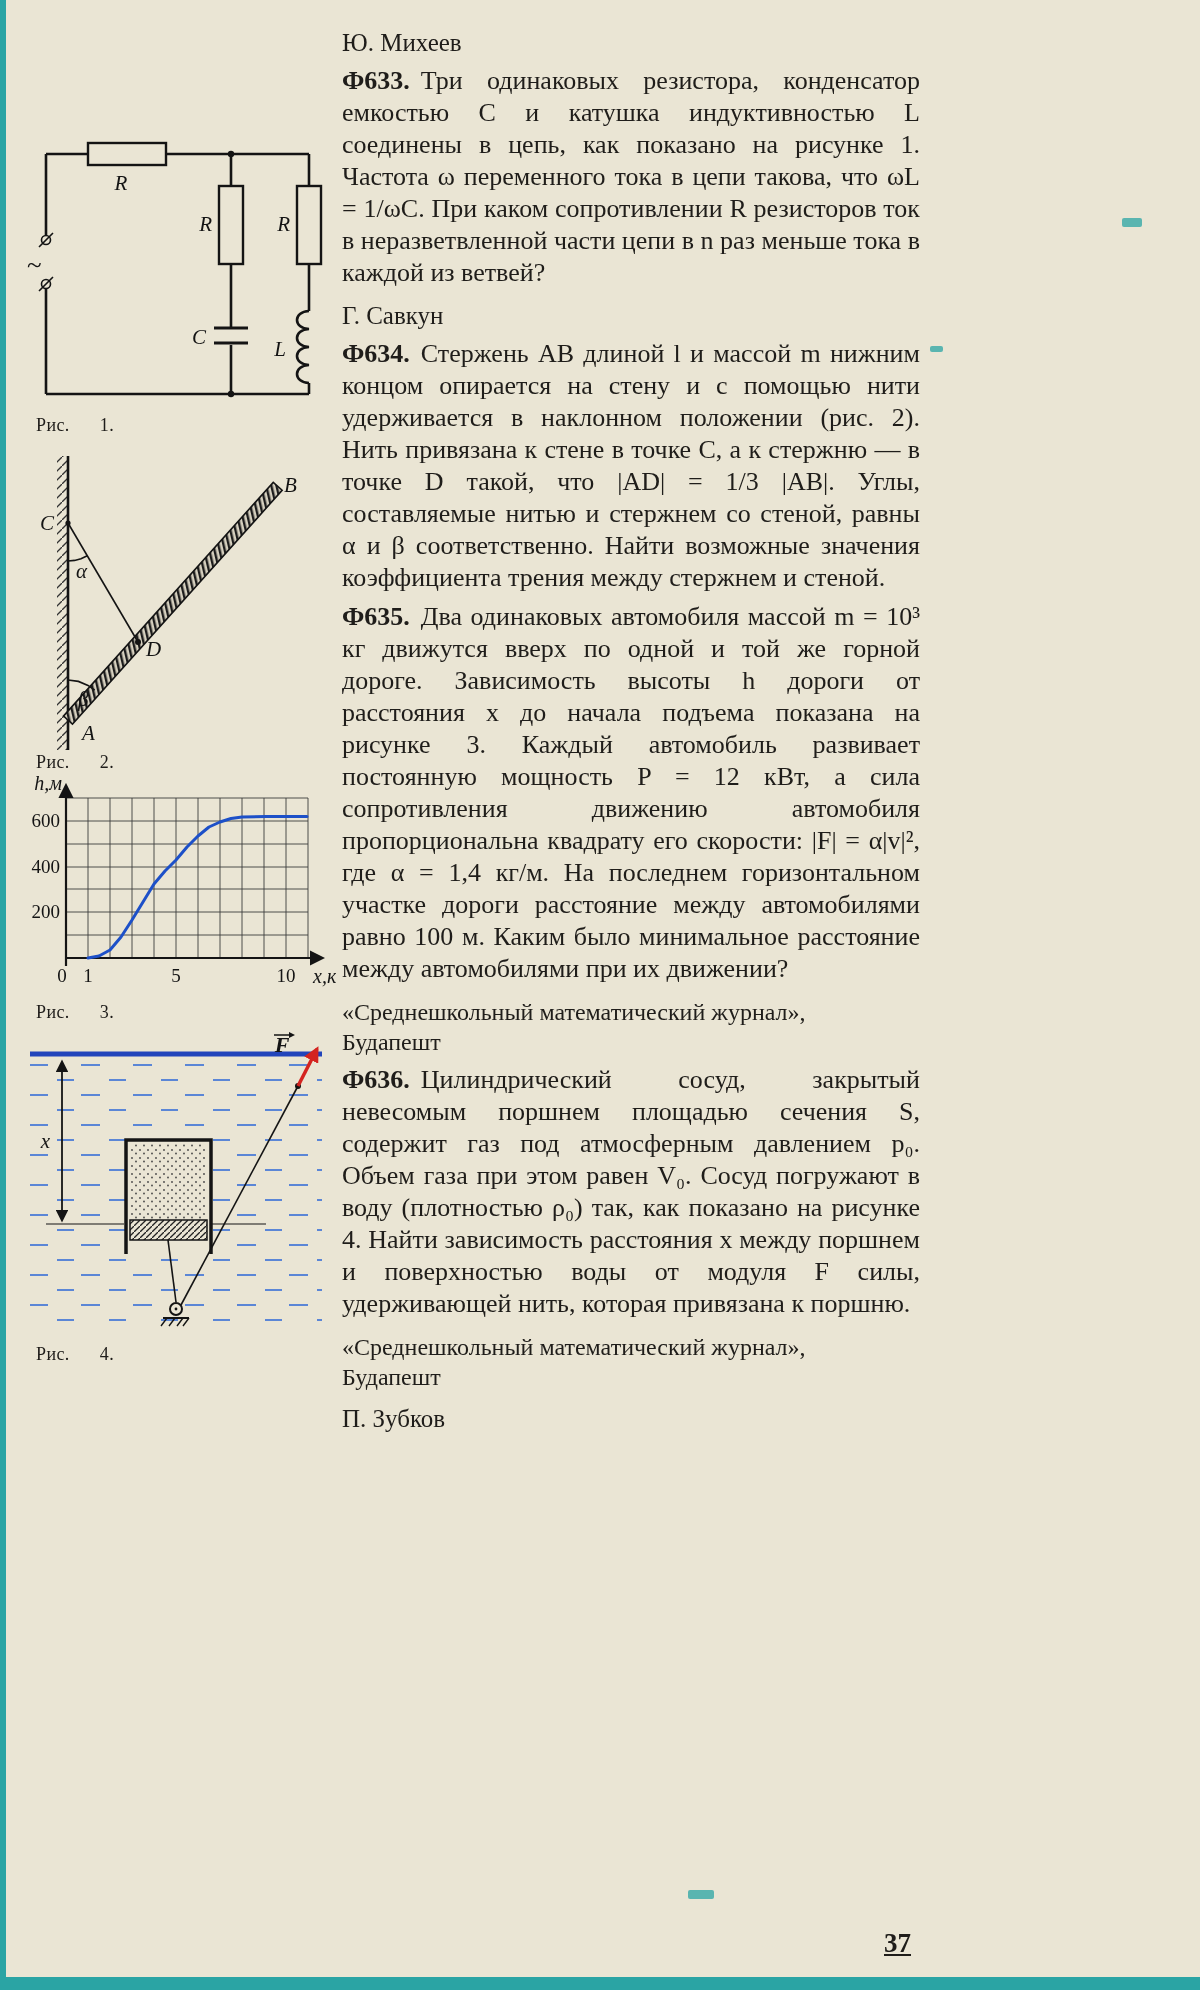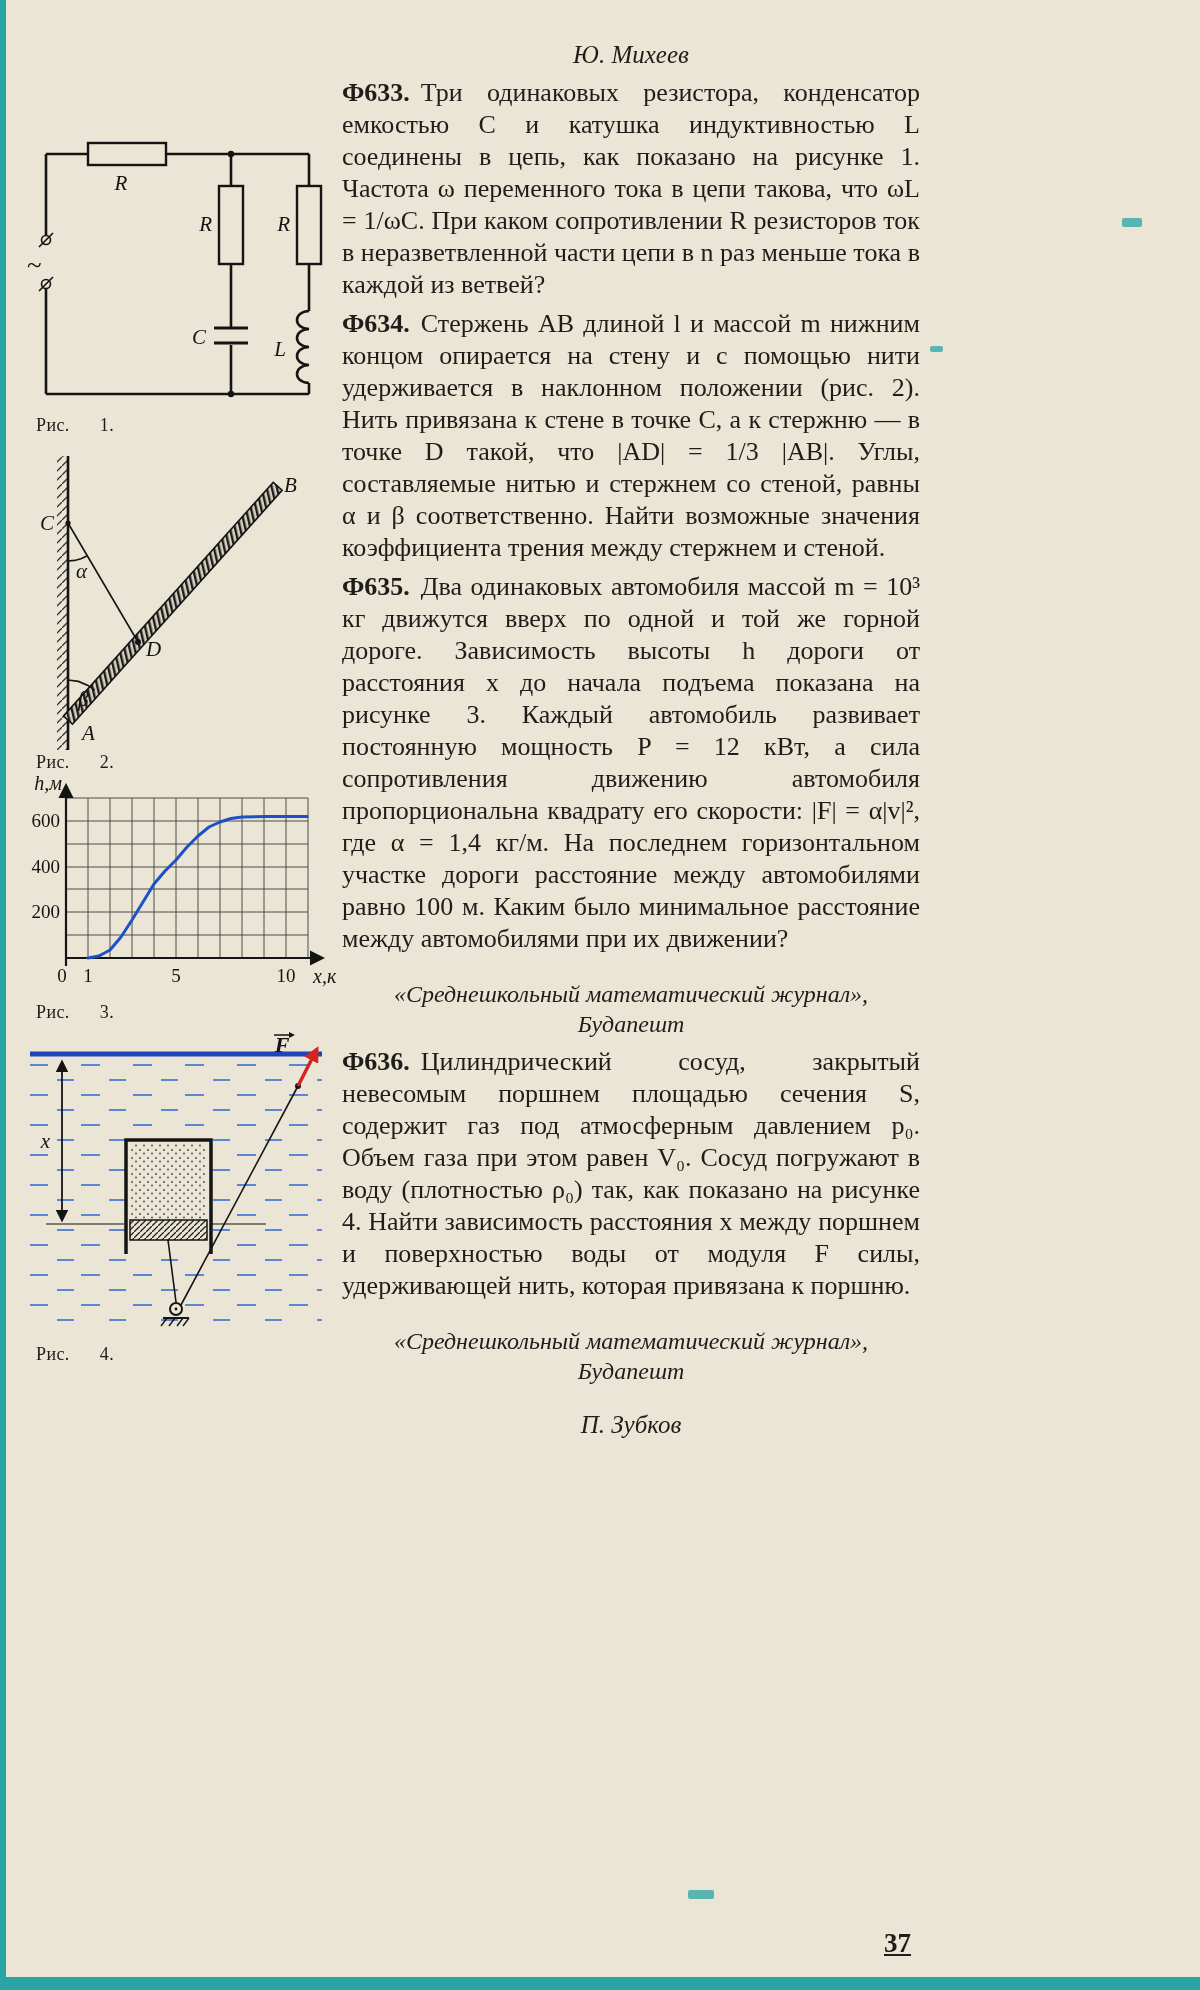--- a/index.html
+++ b/index.html
@@ -16,21 +16,21 @@
   .col-left  { position:absolute; left:26px; top:0; width:314px; height:100%; }
   .col-right { position:absolute; left:342px; top:16px; width:578px; }
 
   .fig    { position:absolute; left:0; }
   .figcap { position:absolute; left:10px; font-size:18px; letter-spacing:.4px; }
   .figcap .num { margin-left:30px; }
 
   p.body   { font-size:26px; line-height:32px; text-align:justify; }
   .problem { margin-top:7px; }
   .pnum    { font-weight:bold; margin-right:11px; }
-  .author  { text-align:center; font-style:italic; font-size:25px; line-height:30px; margin-top:24px; }
+  .author  { text-align:left; font-size:25px; line-height:30px; margin-top:12px; }
   .author.small { font-size:24px; }
 
   .pagenum { position:absolute; left:884px; top:1928px; font-weight:bold; font-size:27px;text-decoration:underline; }
 
   svg { display:block; }
   svg text { font-family:"Liberation Serif","DejaVu Serif","DejaVu Sans",serif; fill:#141414; }
   .flab { font-style:italic; font-size:21px; }
   .flab-b { font-style:italic; font-weight:bold; font-size:22px; }
   .tick { font-size:19px; }
   .axlab { font-style:italic; font-size:20px; }
@@ -193,20 +193,24 @@
 
   <div class="col-right">
 
     <div class="author">
       <div>Ю. Михеев</div>
     </div>
 
     <p class="body problem">
       <span class="pnum">Ф633.</span><span>Три одинаковых резистора, конденсатор емкостью C и катушка индуктивностью L соединены в цепь, как показано на рисунке 1. Частота ω переменного тока в цепи такова, что ωL = 1/ωC. При каком сопротивлении R резисторов ток в неразветвленной части цепи в n раз меньше тока в каждой из ветвей?</span>
     </p>
+    <div class="author">
+      <div>Г. Савкун</div>
+      <div></div>
+    </div>
 
     <p class="body problem">
       <span class="pnum">Ф634.</span><span>Стержень AB длиной l и массой m нижним концом опирается на стену и с помощью нити удерживается в наклонном положении (рис. 2). Нить привязана к стене в точке C, а к стержню — в точке D такой, что |AD| = 1/3 |AB|. Углы, составляемые нитью и стержнем со стеной, равны α и β соответственно. Найти возможные значения коэффициента трения между стержнем и стеной.</span>
     </p>
 
     <p class="body problem">
       <span class="pnum">Ф635.</span><span>Два одинаковых автомобиля массой m = 10³ кг движутся вверх по одной и той же горной дороге. Зависимость высоты h дороги от расстояния x до начала подъема показана на рисунке 3. Каждый автомобиль развивает постоянную мощность P = 12 кВт, а сила сопротивления движению автомобиля пропорциональна квадрату его скорости: |F| = α|v|², где α = 1,4 кг/м. На последнем горизонтальном участке дороги расстояние между автомобилями равно 100 м. Каким было минимальное расстояние между автомобилями при их движении?</span>
     </p>
     <div class="author small">
       <div>«Среднешкольный математический журнал»,</div>

